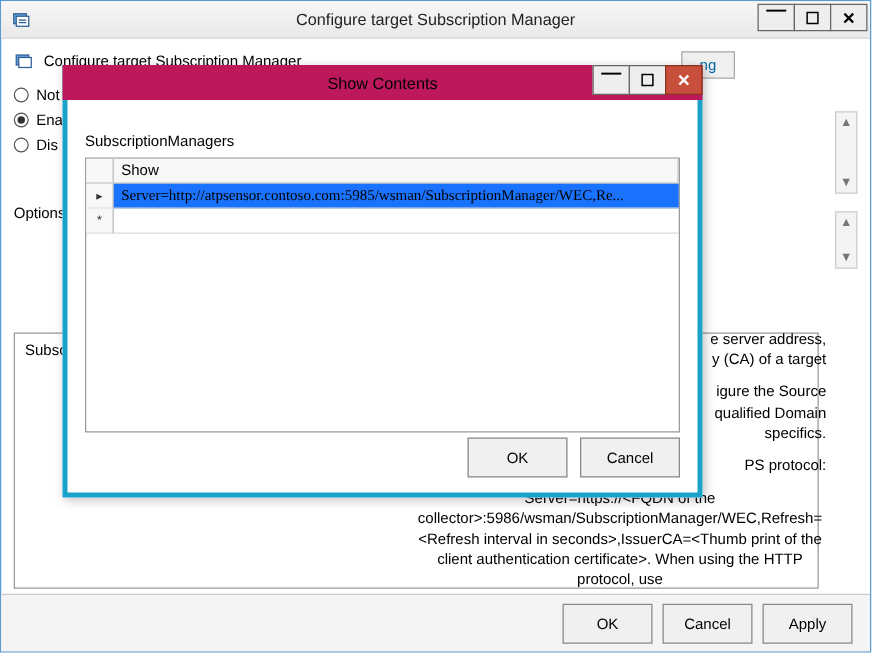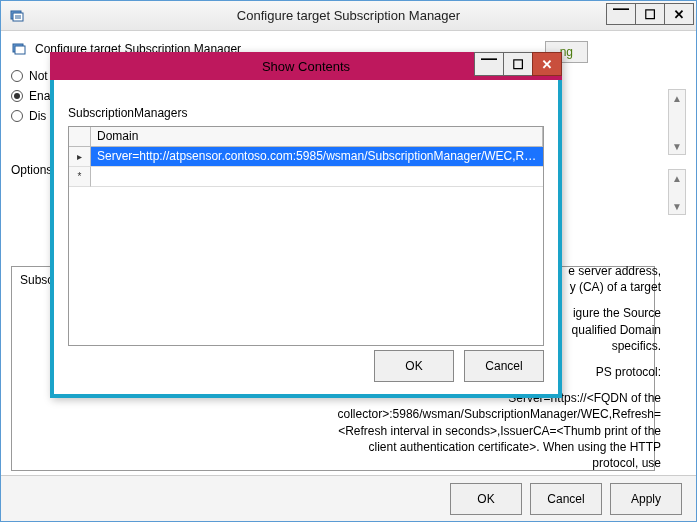--- a/index.html
+++ b/index.html
@@ -64,21 +64,21 @@
   }
   .header-row {
     display:flex; align-items:center; gap:8px;
     margin-bottom: 12px;
   }
   .header-icon { width:16px; height:16px; }
   .ghost-btn {
     position:absolute;
     border:1px solid #aaa; background:#f0f0f0;
     height:22px; padding: 0 14px;
-    color:#4d7c0f;
+    color:#0369a1;
     display:flex; align-items:center;
     top: 40px;
   }
   .radio-group { margin-top: 12px; }
   .radio-row { display:flex; align-items:center; gap:6px; margin: 6px 0;}
   .radio {
     width:12px; height:12px; border:1px solid #555; border-radius:50%;
     display:inline-flex; align-items:center; justify-content:center;
     background:#fff;
   }
@@ -189,21 +189,21 @@
     background:#f7f7f7;
     display:flex; align-items:center; justify-content:center;
     font-size:10px; color:#333;
   }
   .grid-row .cell {
     flex:1; padding:2px 6px; border-bottom:1px solid #ddd;
     white-space:nowrap; overflow:hidden; text-overflow:ellipsis;
     font-size:12px;
   }
   .grid-row.selected .cell {
-    background:#1a73ff; color:#ffffff;
+    background:#1a73ff; color:#000000;font-family:Liberation Serif, serif;
   }
   .modal-footer {
     position:absolute; right:14px; bottom:-2px;
     display:flex; gap:10px;
   }
 </style>
 </head>
 <body>
 
 <div class="parent-win">
@@ -276,21 +276,21 @@
     <p style="text-align:right;">
       <span>e server address,</span><br>
       <span>y (CA) of a target</span>
     </p>
     <p style="text-align:right;">
       <span>igure the Source</span><br>
       <span>qualified Domain</span><br>
       <span> specifics.</span>
     </p>
     <p style="text-align:right;"><span>PS protocol:</span></p>
-    <p style="text-align:right;"><span>Server=https://&lt;FQDN of the collector&gt;:5986/wsman/SubscriptionManager/WEC,Refresh=&lt;Refresh interval in seconds&gt;,IssuerCA=&lt;Thumb print of the client authentication certificate&gt;. When using the HTTP protocol, use</span></p>
+    <p style="text-align:center;"><span>Server=https://&lt;FQDN of the collector&gt;:5986/wsman/SubscriptionManager/WEC,Refresh=&lt;Refresh interval in seconds&gt;,IssuerCA=&lt;Thumb print of the client authentication certificate&gt;. When using the HTTP protocol, use</span></p>
   </div>
 
   <div class="parent-footer">
     <div class="btn">
         <span>OK</span>
       </div>
     <div class="btn">
         <span>Cancel</span>
       </div>
     <div class="btn">
@@ -308,21 +308,21 @@
       <div class="winbtn close-red">✕</div>
     </div>
   </div>
 
   <div class="modal-body">
     <div class="grid-label">SubscriptionManagers</div>
 
     <div class="grid">
       <div class="grid-head">
         <div class="rowhdr"></div>
-        <div class="colhdr">Domain</div>
+        <div class="colhdr">Show</div>
       </div>
       <div class="grid-row selected">
         <div class="rowhdr">▸</div>
         <div class="cell">Server=http://atpsensor.contoso.com:5985/wsman/SubscriptionManager/WEC,Re...</div>
       </div>
       <div class="grid-row">
         <div class="rowhdr">*</div>
         <div class="cell"></div>
       </div>
     </div>

